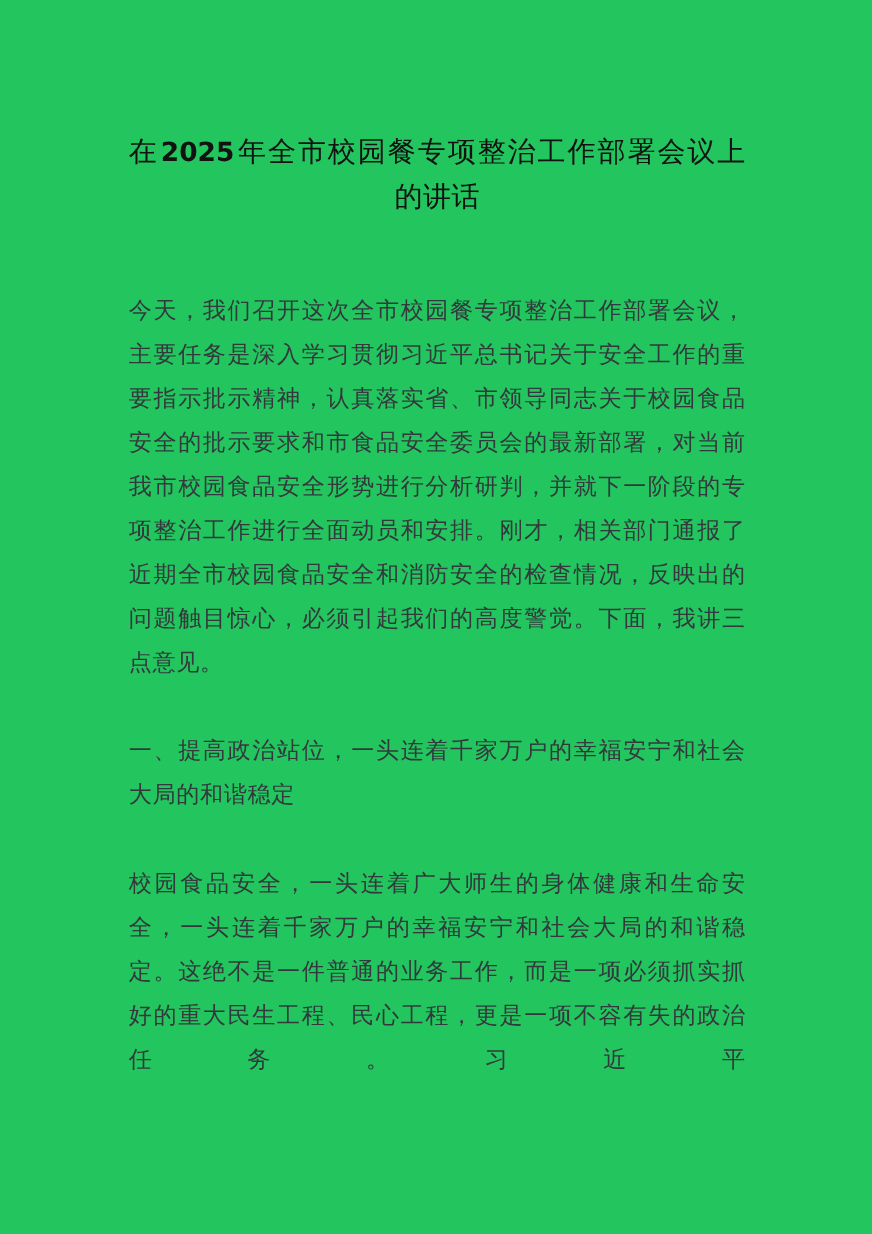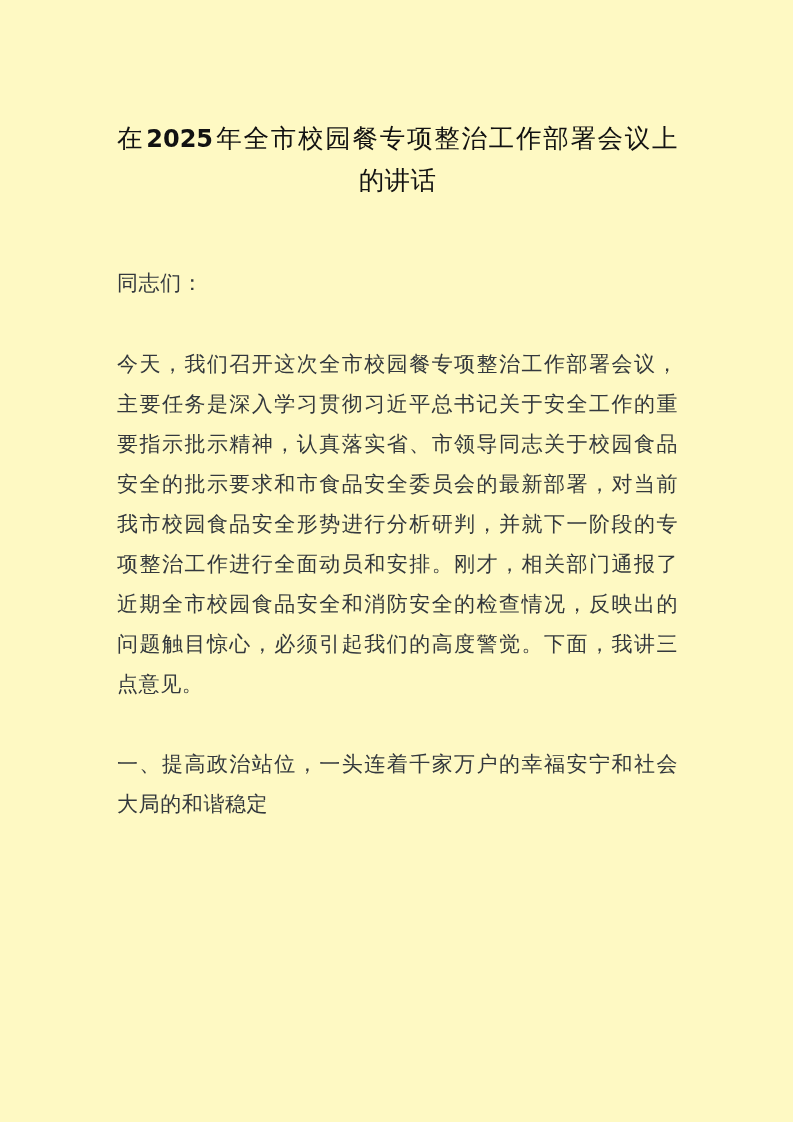--- a/index.html
+++ b/index.html
@@ -11,21 +11,21 @@
     width: 793px;
     height: 1122px;
     overflow: hidden;
     font-family: "DejaVu Serif", "Liberation Serif", serif;
   }
 
   .page {
     position: relative;
     width: 793px;
     height: 1122px;
-    background: #fef9c3;
+    background: #22c55e;
     box-sizing: border-box;
   }
 
   .content {
     position: absolute;
     left: 117px;
     top: 0;
     width: 561px;
   }
 
@@ -89,22 +89,22 @@
 
 <div class="page">
   <div class="content">
 
     <h1 class="doc-title">
       <span>在</span><span class="num">2025</span><span>年全市校园餐专项整治工作部署会议上的讲话</span>
     </h1>
 
     <div class="body-block">
 
-      <p class="para salutation">同志们：</p>
 
       <p class="para">今天，我们召开这次全市校园餐专项整治工作部署会议，主要任务是深入学习贯彻习近平总书记关于安全工作的重要指示批示精神，认真落实省、市领导同志关于校园食品安全的批示要求和市食品安全委员会的最新部署，对当前我市校园食品安全形势进行分析研判，并就下一阶段的专项整治工作进行全面动员和安排。刚才，相关部门通报了近期全市校园食品安全和消防安全的检查情况，反映出的问题触目惊心，必须引起我们的高度警觉。下面，我讲三点意见。</p>
 
       <p class="para section-heading">一、提高政治站位，一头连着千家万户的幸福安宁和社会大局的和谐稳定</p>
 
+      <p class="para truncated">校园食品安全，一头连着广大师生的身体健康和生命安全，一头连着千家万户的幸福安宁和社会大局的和谐稳定。这绝不是一件普通的业务工作，而是一项必须抓实抓好的重大民生工程、民心工程，更是一项不容有失的政治任务。习近平</p>
 
     </div>
   </div>
 </div>
 
 </body></html>

